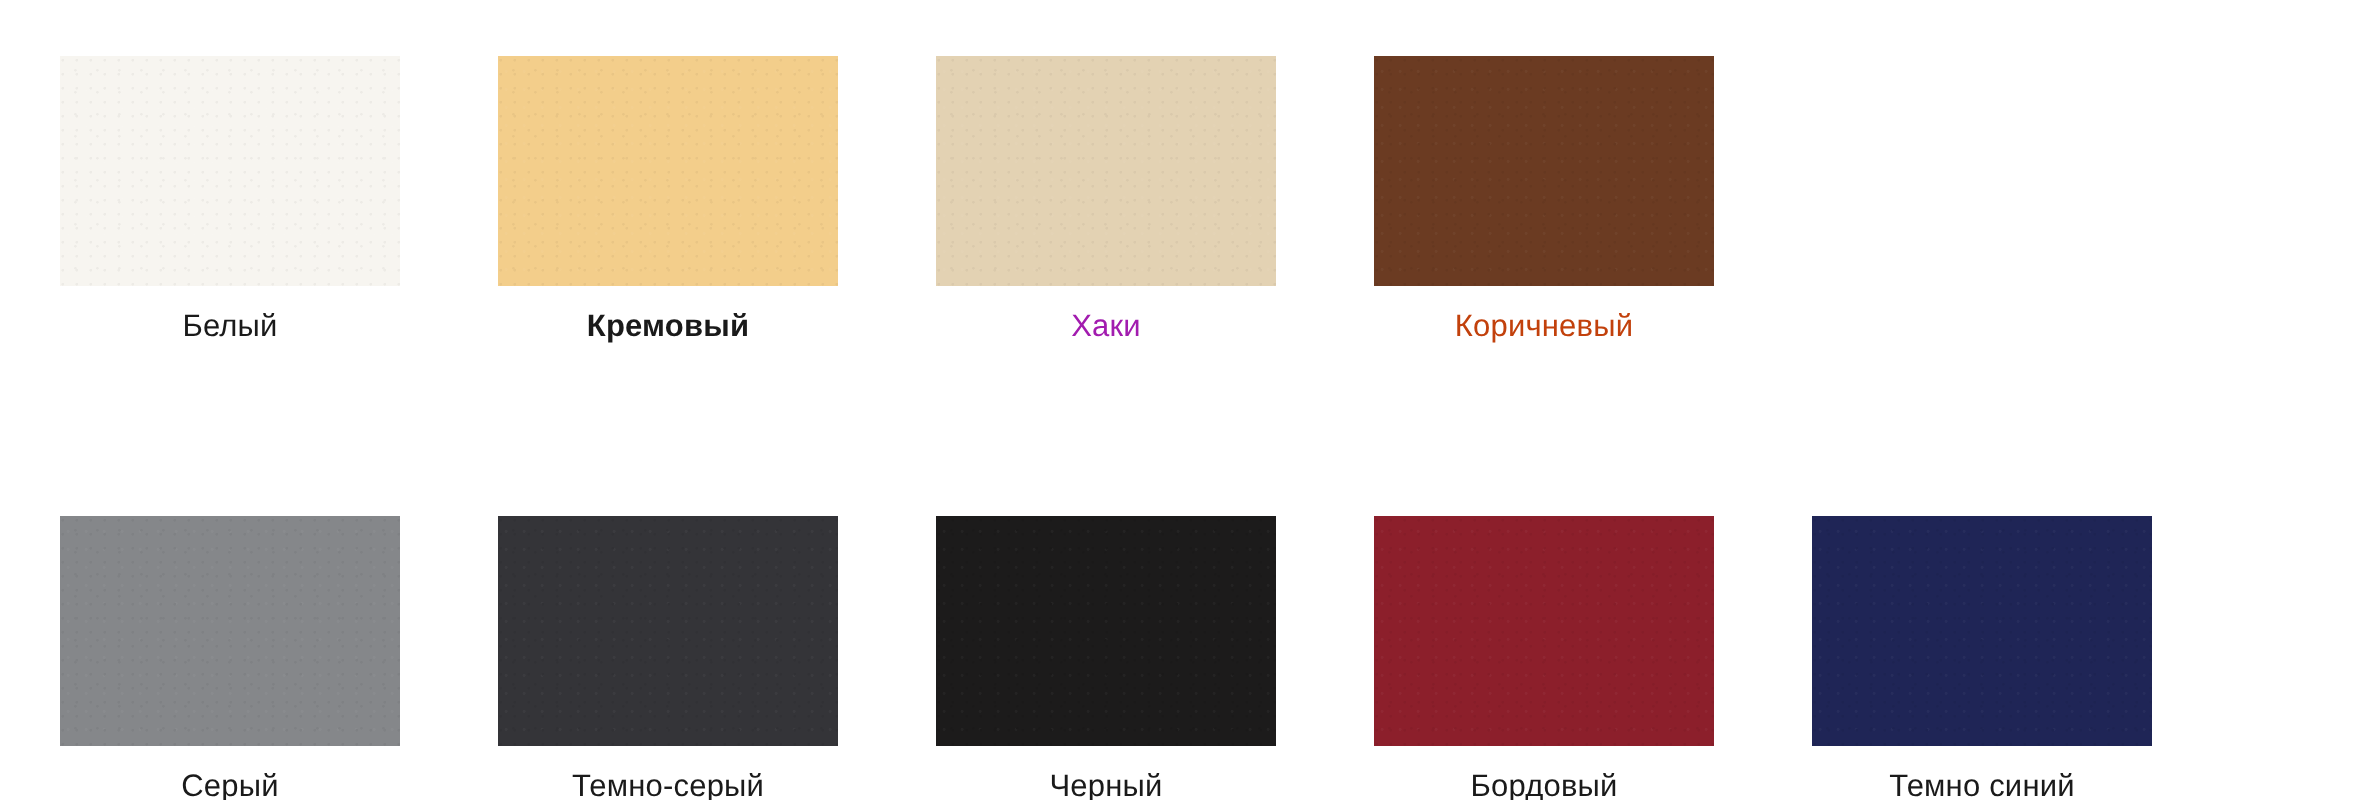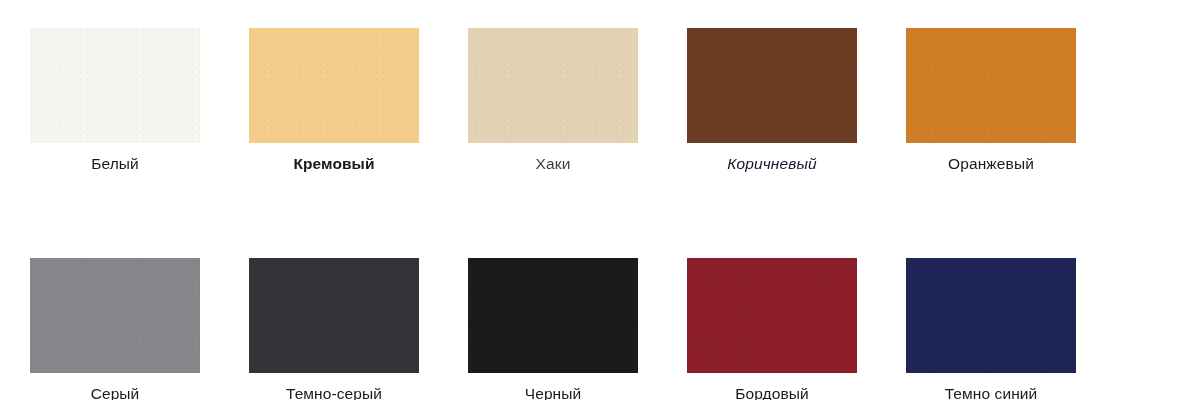--- a/index.html
+++ b/index.html
@@ -87,32 +87,28 @@
     </div>
 
 
     <div class="swatch-cell">
       <span class="swatch-chip" style="background-color: rgb(243, 206, 139); width: 170px; height: 115px;"></span>
       <span class="swatch-label" style="color: rgb(26, 26, 26); font-weight: bold;">Кремовый</span>
     </div>
 
     <div class="swatch-cell">
       <span class="swatch-chip" style="background-color: rgb(227, 210, 179); width: 170px; height: 115px;"></span>
-      <span class="swatch-label" style="color: #404040;">Хаки</span>
+      <span class="swatch-label" style="color: #a21caf;">Хаки</span>
     </div>
 
     <div class="swatch-cell">
       <span class="swatch-chip" style="background-color: rgb(107, 59, 34); width: 170px; height: 115px;"></span>
-      <span class="swatch-label" style="color: #0f172a; font-style: italic;">Коричневый</span>
+      <span class="swatch-label" style="color: #c2410c;">Коричневый</span>
     </div>
 
-    <div class="swatch-cell">
-      <span class="swatch-chip" style="background-color: rgb(208, 125, 40); width: 170px; height: 115px;"></span>
-      <span class="swatch-label" style="color: rgb(26, 26, 26);">Оранжевый</span>
-    </div>
 
   </div>
 
   <div class="swatch-row row-2">
 
     <div class="swatch-cell">
       <span class="swatch-chip" style="background-color: rgb(133, 135, 138); width: 170px; height: 115px;"></span>
       <span class="swatch-label" style="color: rgb(26, 26, 26);">Серый</span>
     </div>
 

